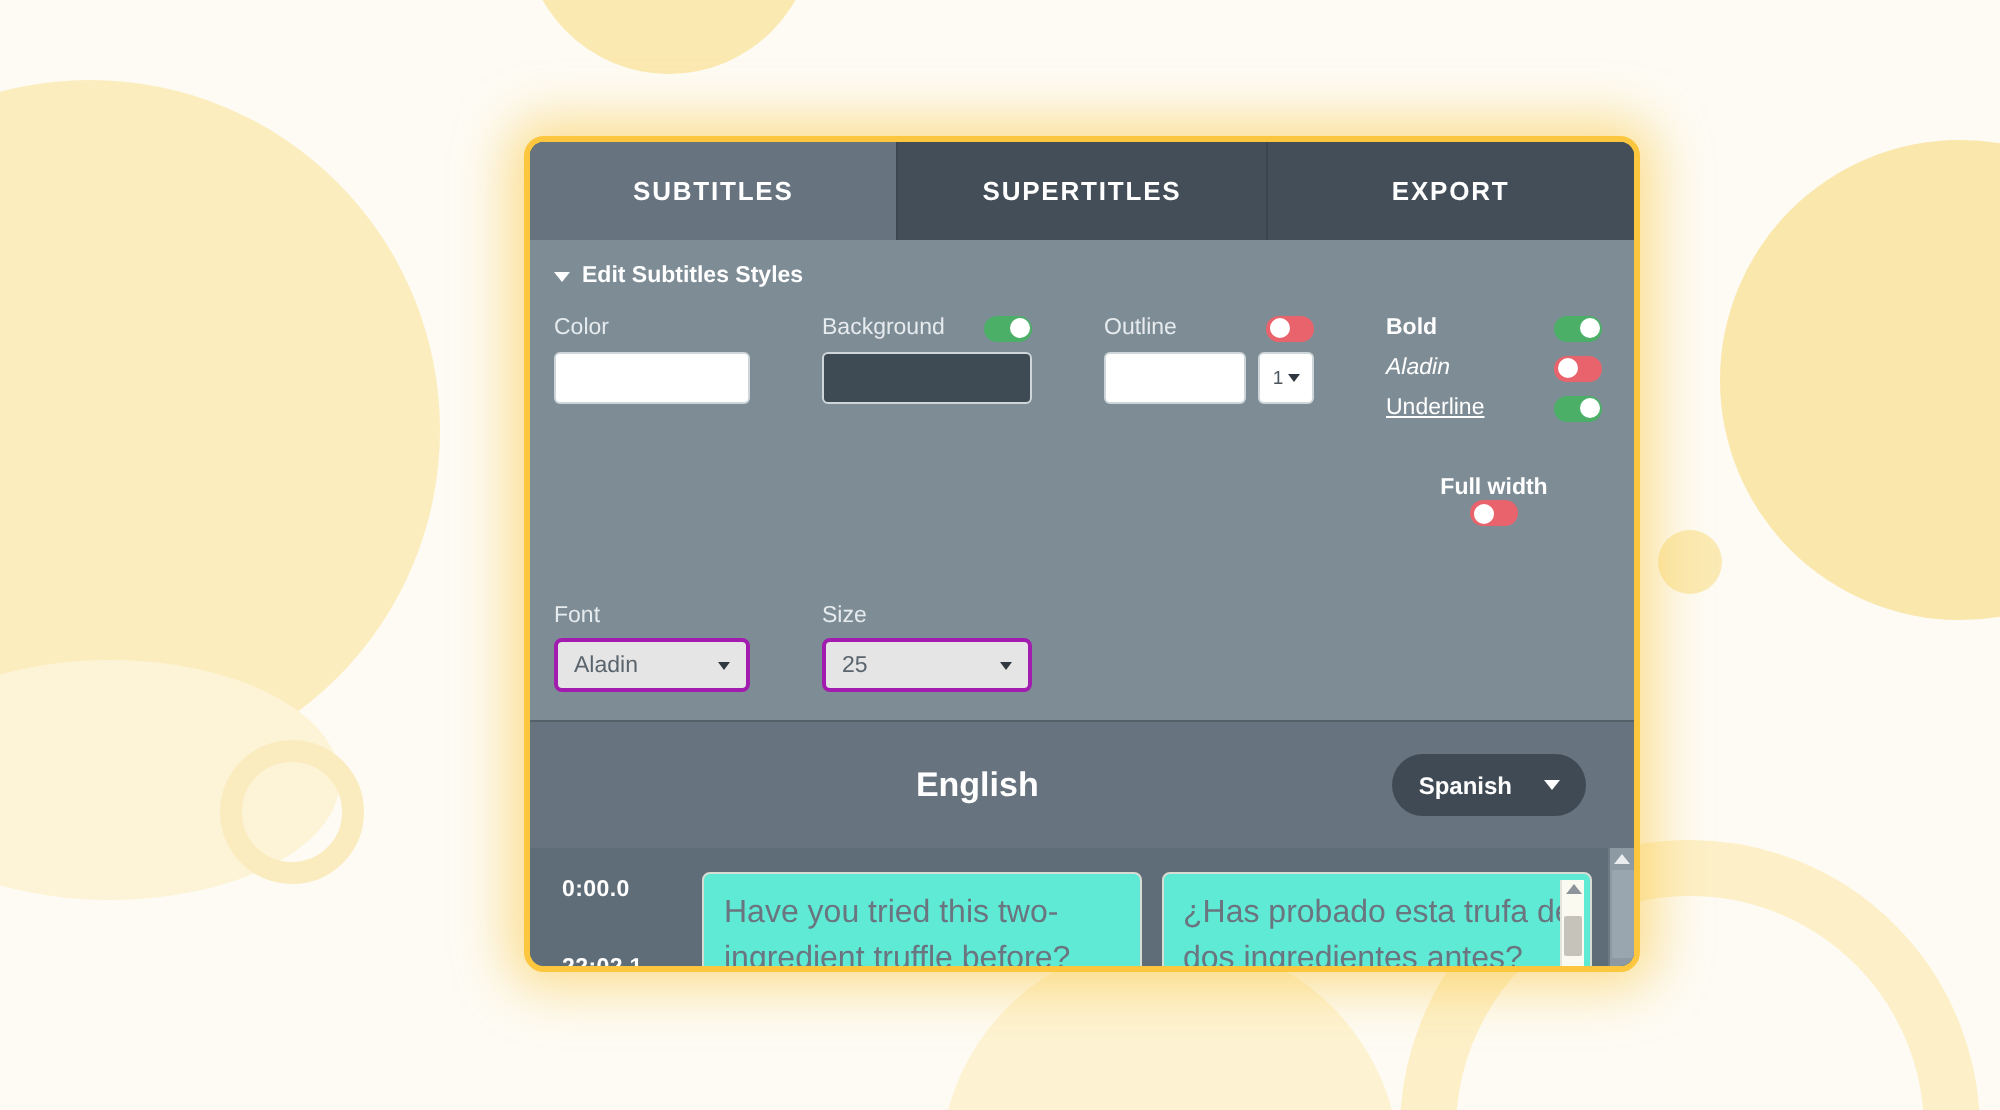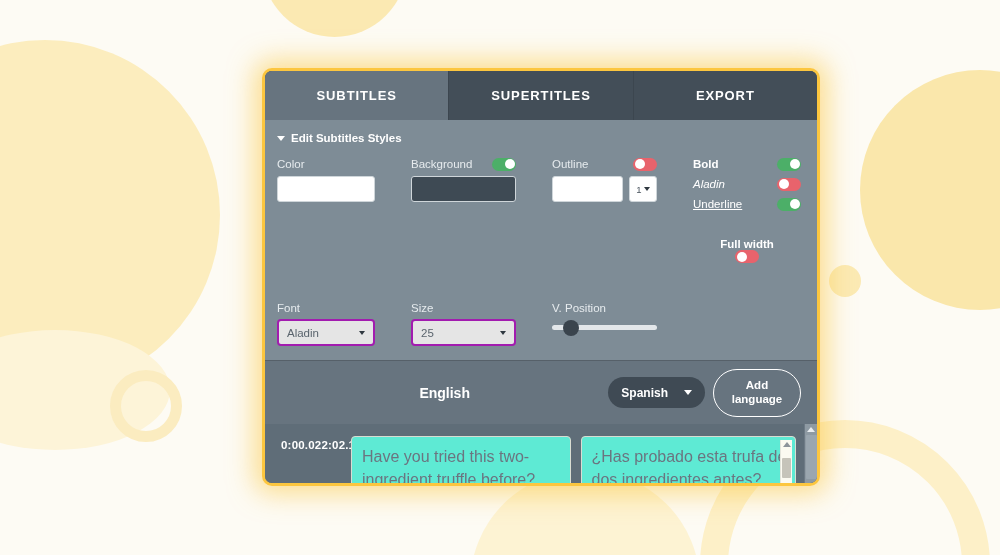--- a/index.html
+++ b/index.html
@@ -235,21 +235,21 @@
     padding: 0 16px;
     border-top: 1px solid #566069;
   }
   .lang-left {
     flex: 1;
     display: flex;
     justify-content: center;
   }
   .lang-primary {
     color: #ffffff;
-    font-size: 14px;
+    font-size: 17px;
     font-weight: bold;
   }
   .lang-select {
     background: #3f4a54;
     border-radius: 16px;
     height: 31px;
     padding: 0 13px;
     display: flex;
     align-items: center;
     gap: 16px;
@@ -297,21 +297,21 @@
     display: flex;
     align-items: flex-start;
     padding: 12px 8px 12px 8px;
     border-bottom: 1px solid #6d7a85;
     gap: 10px;
   }
   .sub-times {
     width: 68px;
     flex: 0 0 68px;
     display: flex;
-    flex-direction: row;
+    flex-direction: column;
     justify-content: space-between;
     height: 54px;
     padding-left: 8px;
     padding-top: 3px;
   }
   .time {
     color: #ffffff;
     font-size: 11.5px;
     font-weight: bold;
     letter-spacing: 0.2px;
@@ -495,43 +495,31 @@
         </div>
 
         <div style="margin-top:14px">
           <span class="fld-label">Size</span>
           <div class="select-box">
             <span>25</span>
             <span class="mini-caret"></span>
           </div>
         </div>
 
-        <div style="margin-top:14px; grid-column: 3 / span 1;">
-          <span class="fld-label">V. Position</span>
-          <div class="slider-track">
-            <span class="slider-thumb" id="vpos-thumb" style="left: 18%;"></span>
-          </div>
-        </div>
 
       </div>
     </div>
 
     <div class="lang-bar">
       <div class="lang-left">
         <span class="lang-primary">English</span>
       </div>
       <div class="lang-select">
         <span>Spanish</span>
         <span class="lang-caret"></span>
-      </div>
-      <div class="add-lang">
-        <span>
-          <span>Add</span><br>
-          <span>language</span>
-        </span>
       </div>
     </div>
 
     <div class="sub-list">
       <div class="sub-scroll-area">
 
         <div class="sub-row">
           <div class="sub-times">
             <span class="time">0:00.0</span>
             <span class="time">22:02.1</span>

